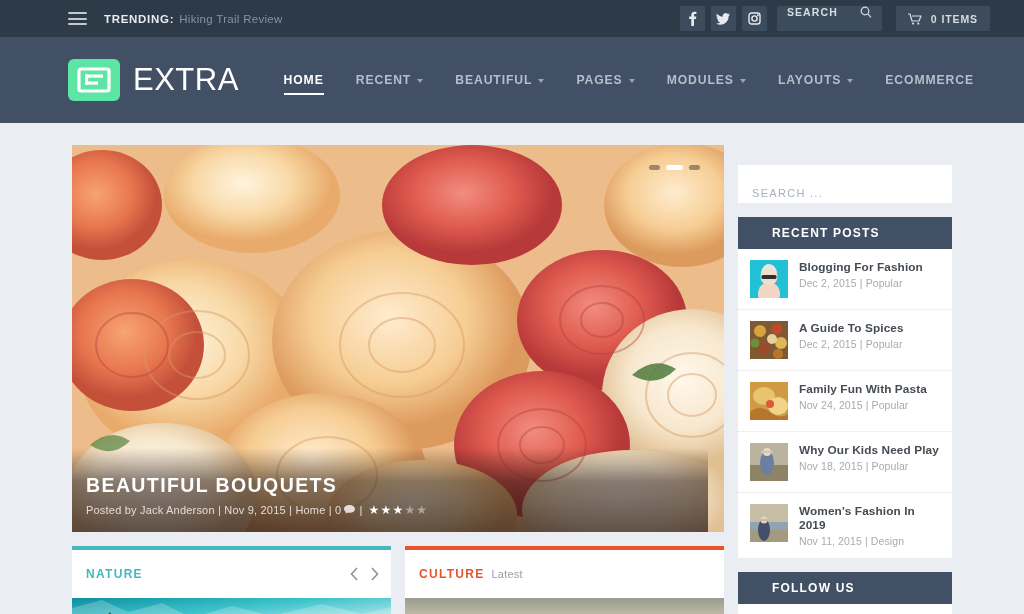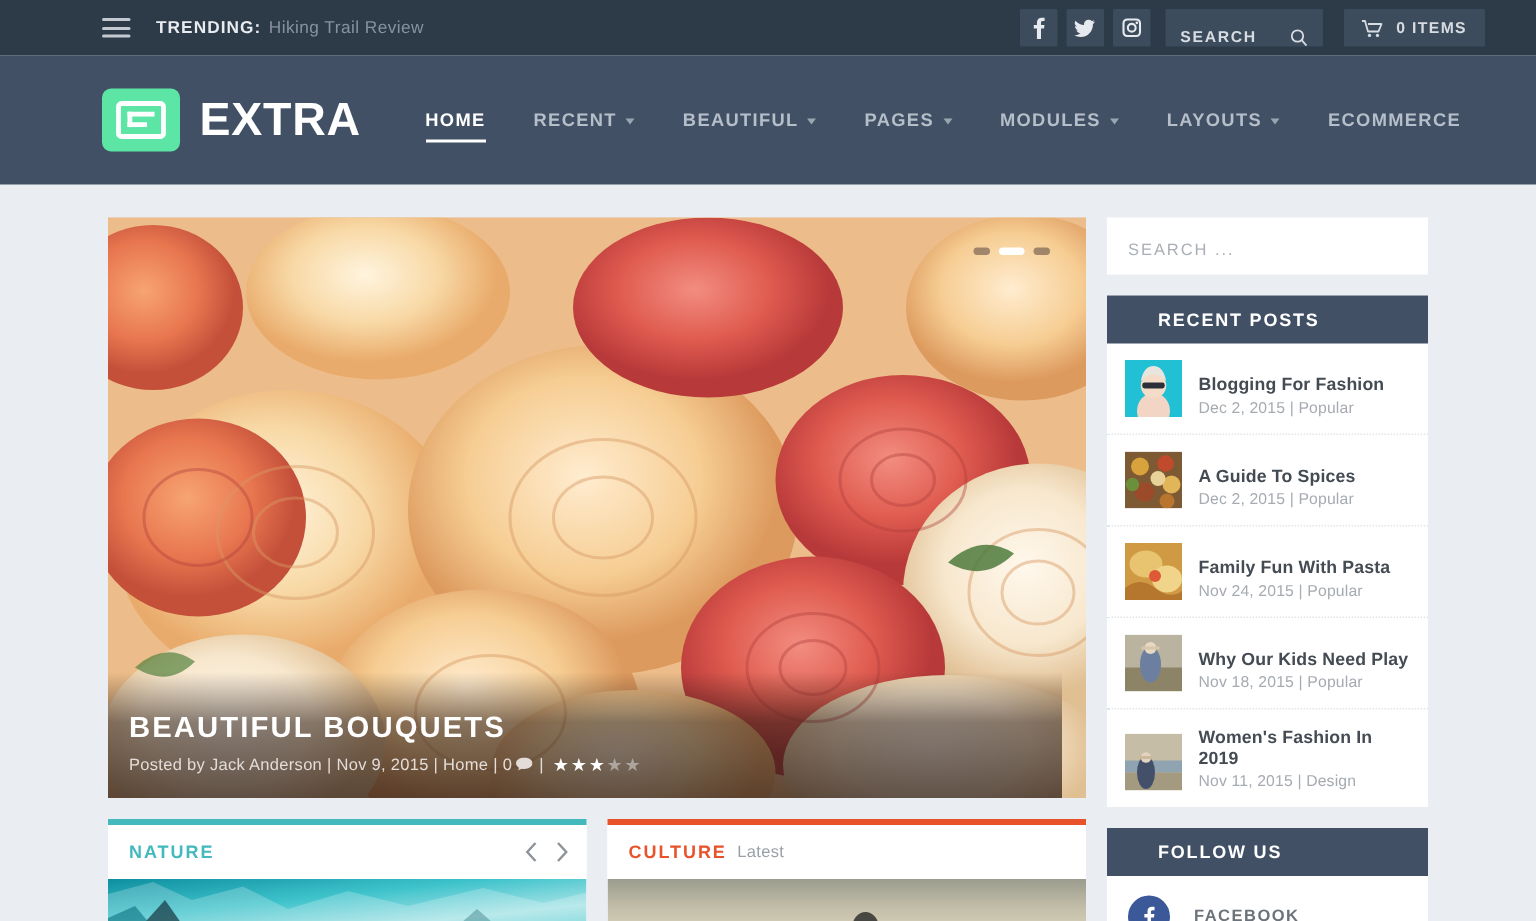--- a/index.html
+++ b/index.html
@@ -37,21 +37,21 @@
   .topbar-right {
     margin-left: auto; display: flex; align-items: center; gap: 6px;
   }
   .soc {
     width: 25px; height: 25px; background: #3d4c5d;
     display: flex; align-items: center; justify-content: center;
     color: #e6eaef; cursor: pointer; border-radius: 1px;
   }
   .soc svg { display: block; }
   .searchbtn {
-    height: 25px; background: #3d4c5d; display: flex; align-items: flex-end;
+    height: 25px; background: #3d4c5d; display: flex; align-items: flex-start;
     padding: 0 10px; gap: 22px; margin-left: 4px; cursor: pointer; border-radius: 1px;
   }
   .searchbtn span {
     font-size: 10.5px; font-weight: bold; color: #d7dce2; letter-spacing: 1.1px;
   }
   .cartbtn {
     height: 25px; background: #3d4c5d; display: flex; align-items: center;
     padding: 0 12px; gap: 9px; margin-left: 8px; cursor: pointer; border-radius: 1px;
   }
   .cartbtn span {
@@ -66,21 +66,21 @@
     align-items: center;
     padding: 0 34px 0 68px;
   }
   .logo { display: flex; align-items: center; gap: 13px; }
   .logo-mark {
     width: 52px; height: 42px; background: #5ce5a4; border-radius: 6px;
     display: flex; align-items: center; justify-content: center;
   }
   .logo-mark svg { display: block; }
   .logo-text {
-    font-size: 31px; font-weight: bold; color: #ffffff; letter-spacing: .5px;
+    font-size: 31px; font-weight: normal; color: #ffffff; letter-spacing: .5px;
   }
   .nav { margin-left: auto; display: flex; align-items: center; gap: 0; text-align: right; }
   .nav-item {
     position: relative; padding: 0 16px;
     display: flex; align-items: center; gap: 6px;
     font-size: 12.2px; font-weight: bold; letter-spacing: .9px;
     color: #b5bec9; cursor: pointer; height: 36px;
   }
   .nav-item.active { color: #ffffff; }
   .nav-item.active::after {
@@ -131,54 +131,54 @@
   }
   .stars { display: inline-flex; margin-left: 6px; gap: 1px; }
   .stars span { font-size: 12px; line-height: 1; color: #ffffff; }
   .stars span.dim { color: rgba(255,255,255,.42); }
 
   
   .modules { display: flex; gap: 14px; margin-top: 14px; }
   .module { width: 319px; background: #ffffff; position: relative; }
   .module-bar { height: 4px; }
   .module-head {
-    height: 36px; display: flex; align-items: center;
+    height: 48px; display: flex; align-items: center;
     padding: 0 14px; position: relative; background: #fff;
   }
   .module-title {
     font-size: 12px; font-weight: bold; letter-spacing: 1.3px;
   }
   .module-sub {
     font-size: 11px; color: #9aa0a6; margin-left: 7px; letter-spacing: .2px;
   }
   .module-arrows {
     margin-left: auto; display: flex; align-items: center; gap: 11px;
     align-self: stretch; padding: 0 12px; margin-right: -14px;
   }
   .module-arrows svg { display: block; cursor: pointer; }
   .module-img { height: 34px; }
 
   
   .sb-search {
-    background: #ffffff; height: 38px; display: flex; align-items: flex-start;
-    padding: 16px 14px; margin-bottom: 14px;
+    background: #ffffff; height: 38px; display: flex; align-items: flex-end;
+    padding: 4px 14px; margin-bottom: 14px; margin-top: 20px;
   }
   .sb-search-ph {
     font-size: 11px; color: #aaafb6; letter-spacing: 1.3px;
   }
   .widget { background: #ffffff; margin-bottom: 14px; }
   .widget-head {
     background: #415064; height: 32px; display: flex; align-items: center;
     padding: 0 14px;
   }
   .widget-head span {
     font-size: 12px; font-weight: bold; color: #ffffff; letter-spacing: 1.2px; padding-left: 20px;
   }
   .post {
-    display: flex; align-items: flex-end; gap: 11px;
+    display: flex; align-items: flex-start; gap: 11px;
     padding: 11px 12px; border-bottom: 1px dotted #e2e5e8;
   }
   .post:last-child { border-bottom: none; }
   .thumb {
     width: 38px; height: 38px; flex: none; overflow: hidden; position: relative;
   }
   .post-title {
     font-size: 11.8px; font-weight: bold; color: #444b52;
     letter-spacing: .1px; margin-bottom: 3px; cursor: pointer;
   }

